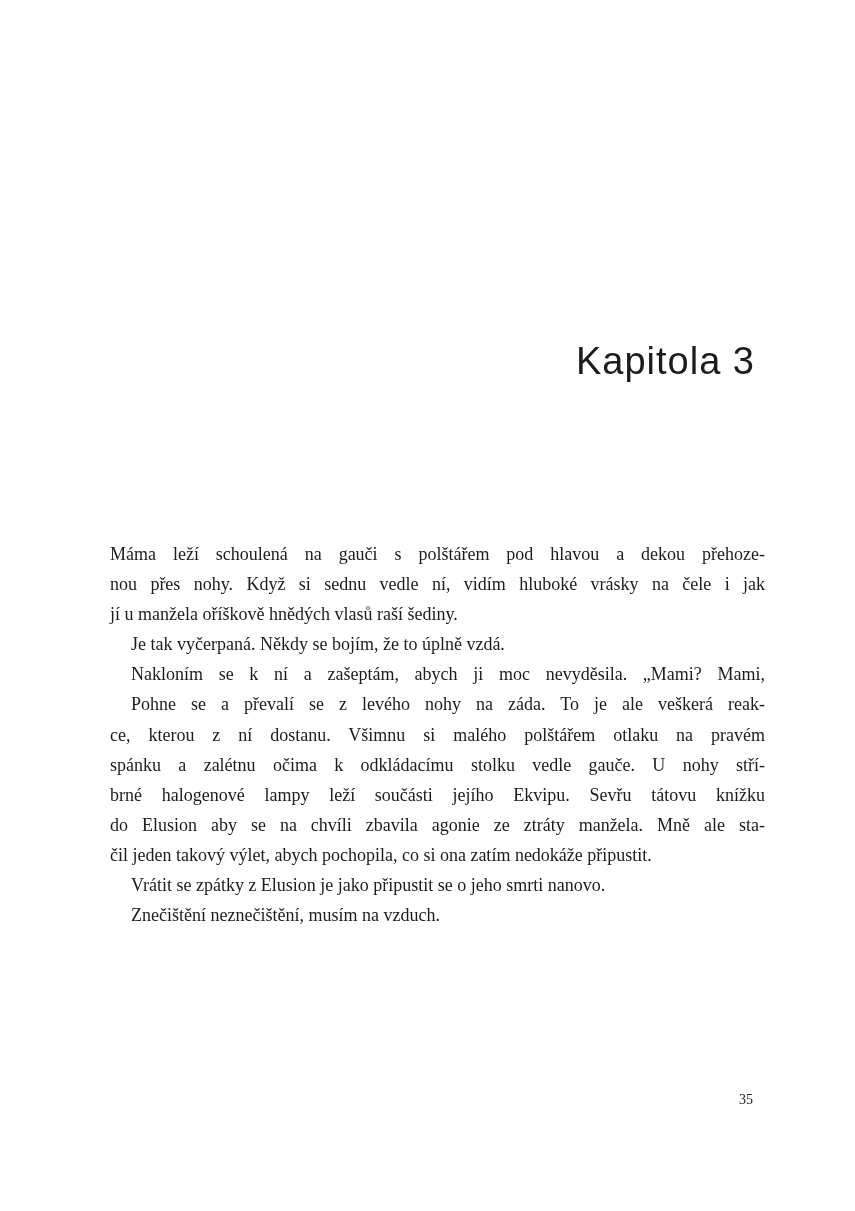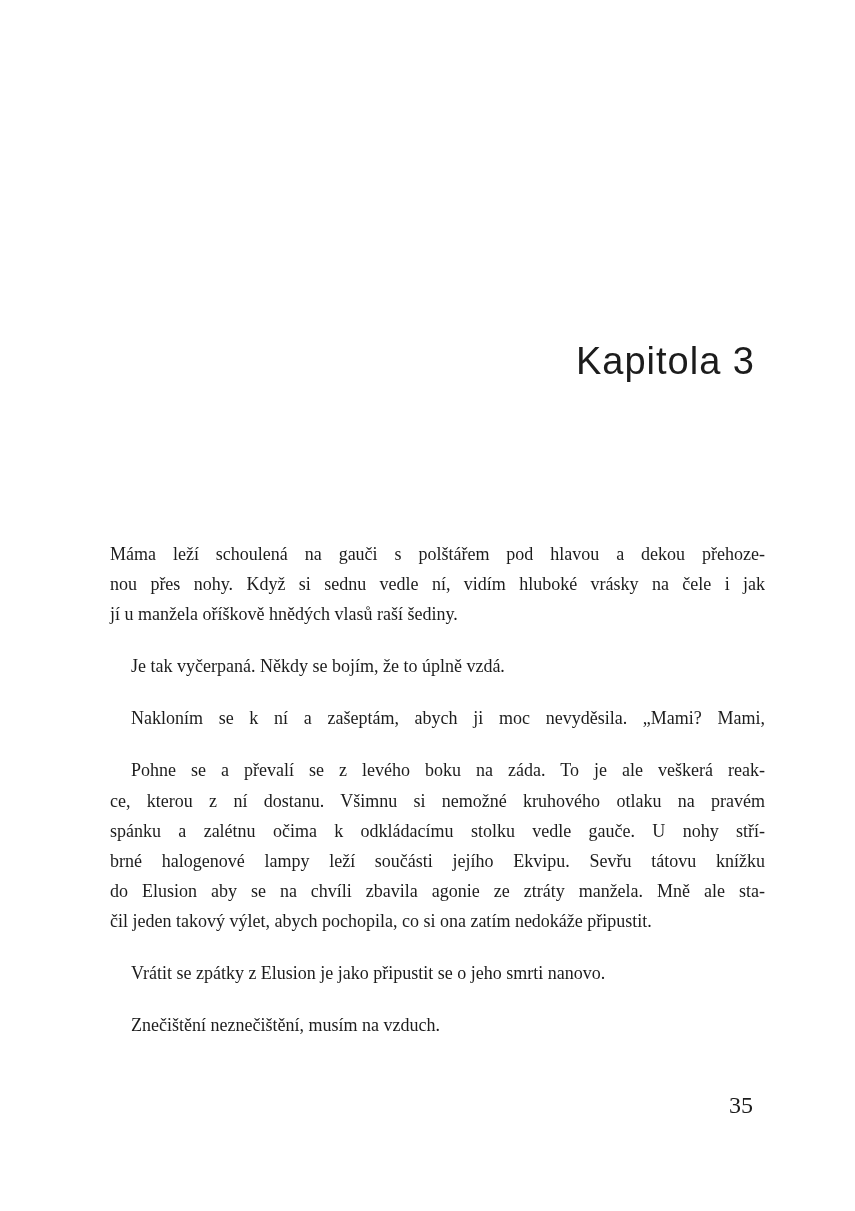--- a/index.html
+++ b/index.html
@@ -26,42 +26,42 @@
   }
   .body-text {
     position:absolute;
     left:110px; top:539px;
     width:655px;
     font-size:18px;
     line-height:30.1px;
   }
   .line { text-align:justify; text-align-last:justify; white-space:normal; }
   .line.last { text-align-last:left; }
-  .line.indent { text-indent:21px;margin-top:22px; }
+  .line.indent { text-indent:21px; }
   .page-number {
     position:absolute;
     top:1093px; right:102px;
-    font-size:24px;
+    font-size:14px;
     line-height:1;
   }
 </style>
 </head>
 <body>
 
 <div class="page">
   <h1 class="chapter-title">Kapitola 3</h1>
 
   <div class="body-text">
       <div class="line">Máma leží schoulená na gauči s polštářem pod hlavou a dekou přehoze-</div>
       <div class="line">nou přes nohy. Když si sednu vedle ní, vidím hluboké vrásky na čele i jak</div>
       <div class="line last">jí u manžela oříškově hnědých vlasů raší šediny.</div>
       <div class="line indent last">Je tak vyčerpaná. Někdy se bojím, že to úplně vzdá.</div>
       <div class="line indent">Nakloním se k ní a zašeptám, abych ji moc nevyděsila. „Mami? Mami,</div>
-      <div class="line indent">Pohne se a převalí se z levého boku na záda. To je ale veškerá reak-</div>
-      <div class="line">ce, kterou z ní dostanu. Všimnu si nemožné kruhového otlaku na pravém</div>
+      <div class="line indent">Pohne se a převalí se z levého nohy na záda. To je ale veškerá reak-</div>
+      <div class="line">ce, kterou z ní dostanu. Všimnu si malého polštářem otlaku na pravém</div>
       <div class="line">spánku a zalétnu očima k odkládacímu stolku vedle gauče. U nohy stří-</div>
       <div class="line">brné halogenové lampy leží součásti jejího Ekvipu. Sevřu tátovu knížku</div>
       <div class="line">do Elusion aby se na chvíli zbavila agonie ze ztráty manžela. Mně ale sta-</div>
       <div class="line last">čil jeden takový výlet, abych pochopila, co si ona zatím nedokáže připustit.</div>
       <div class="line indent last">Vrátit se zpátky z Elusion je jako připustit se o jeho smrti nanovo.</div>
       <div class="line indent last">Znečištění neznečištění, musím na vzduch.</div>
     </div>
 
   <div class="page-number">35</div>
 </div>

